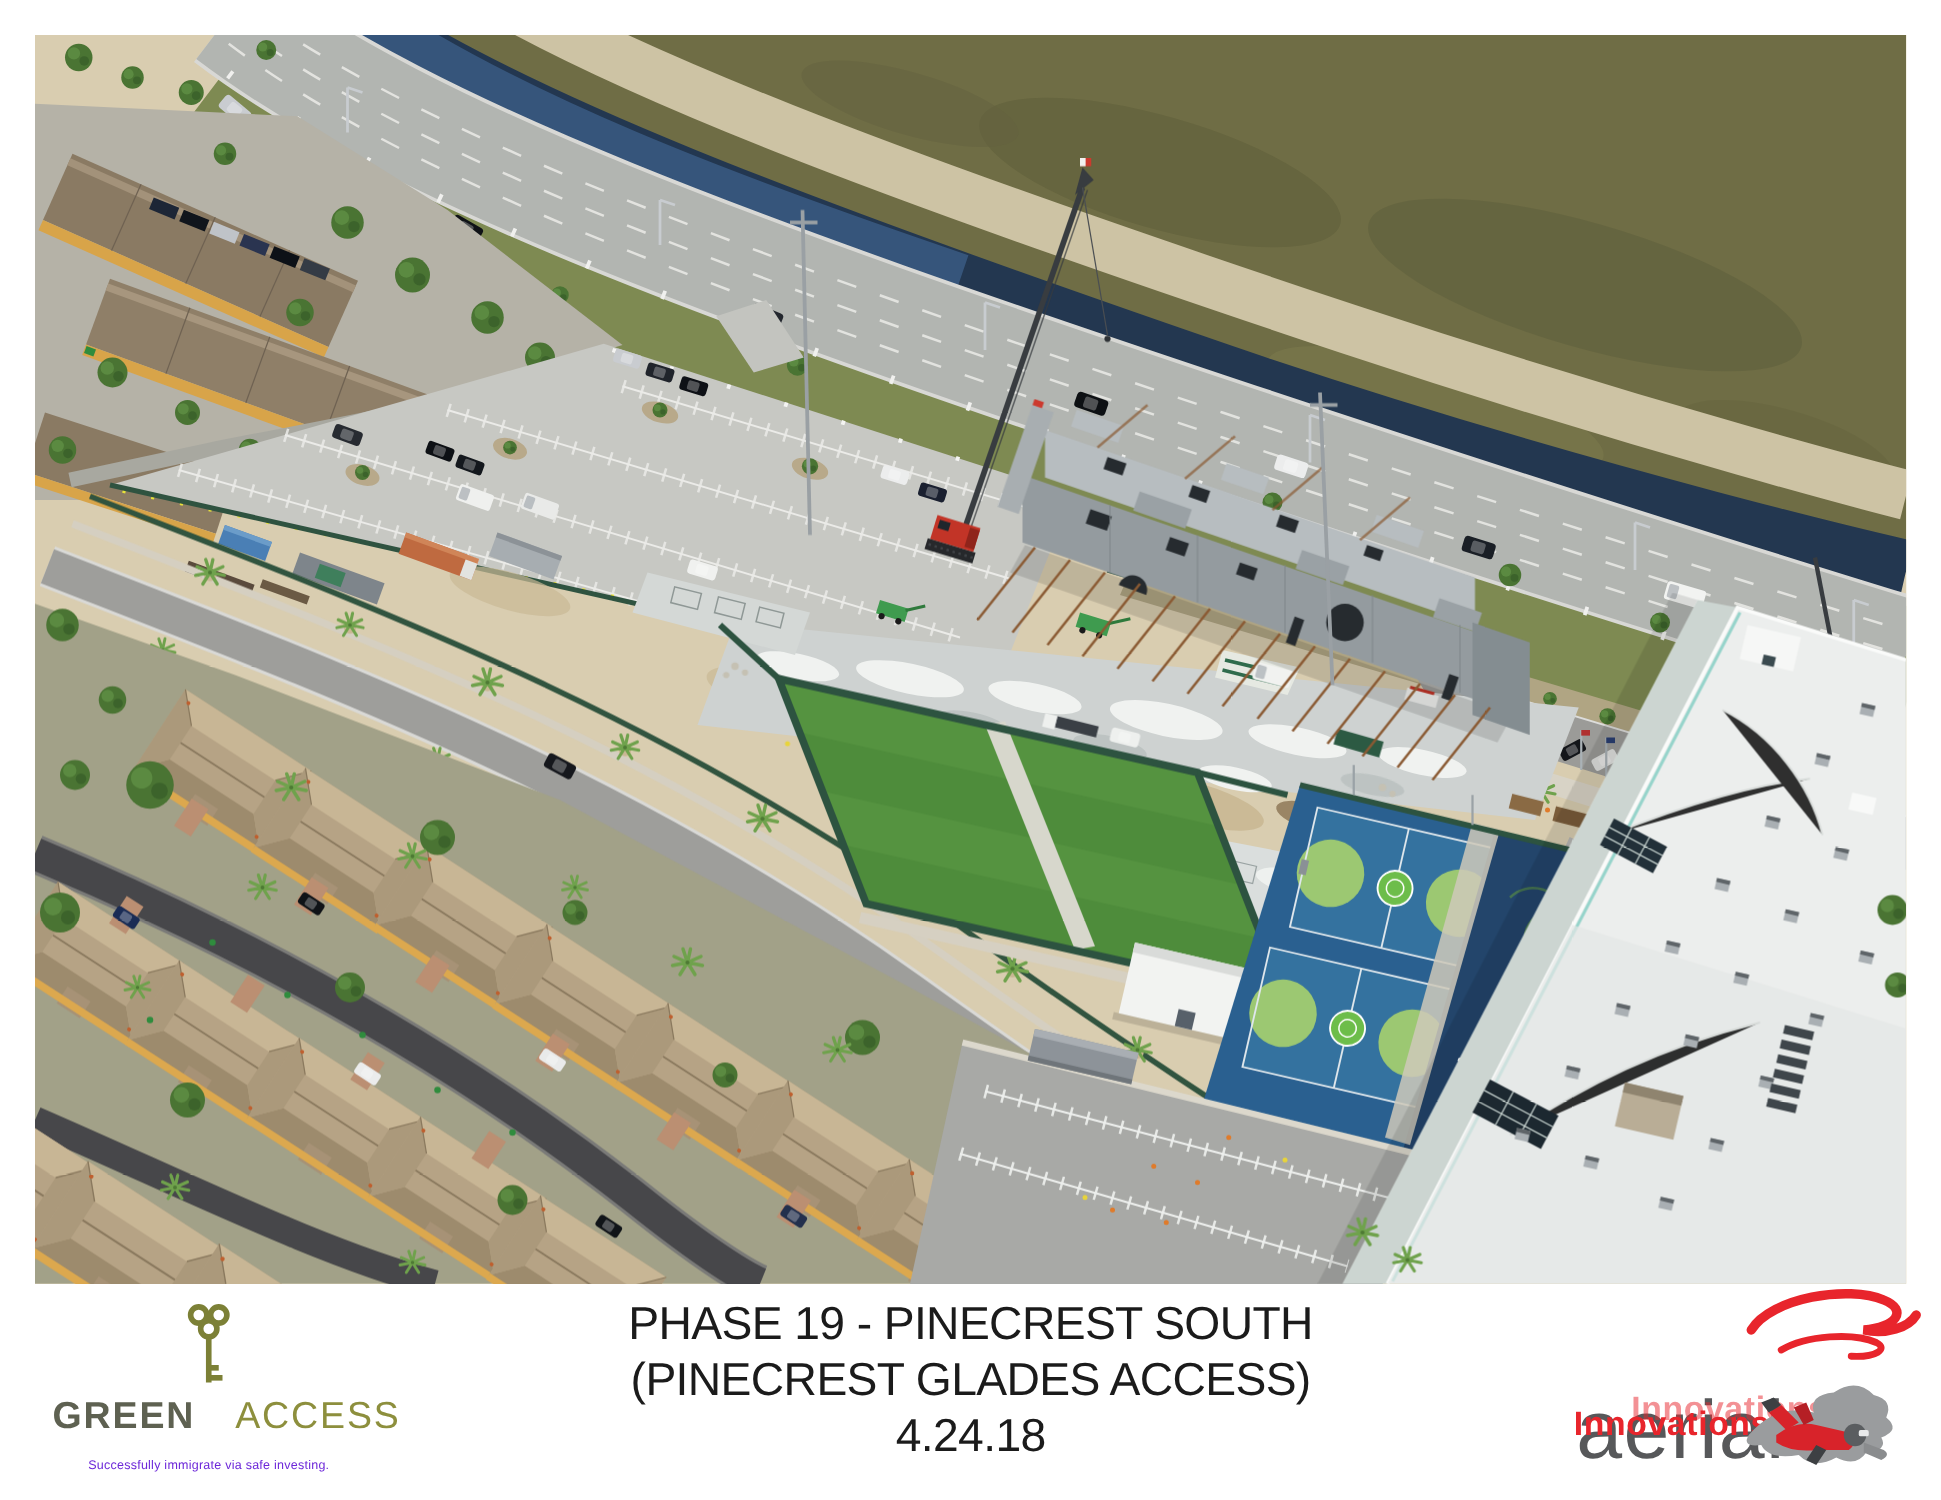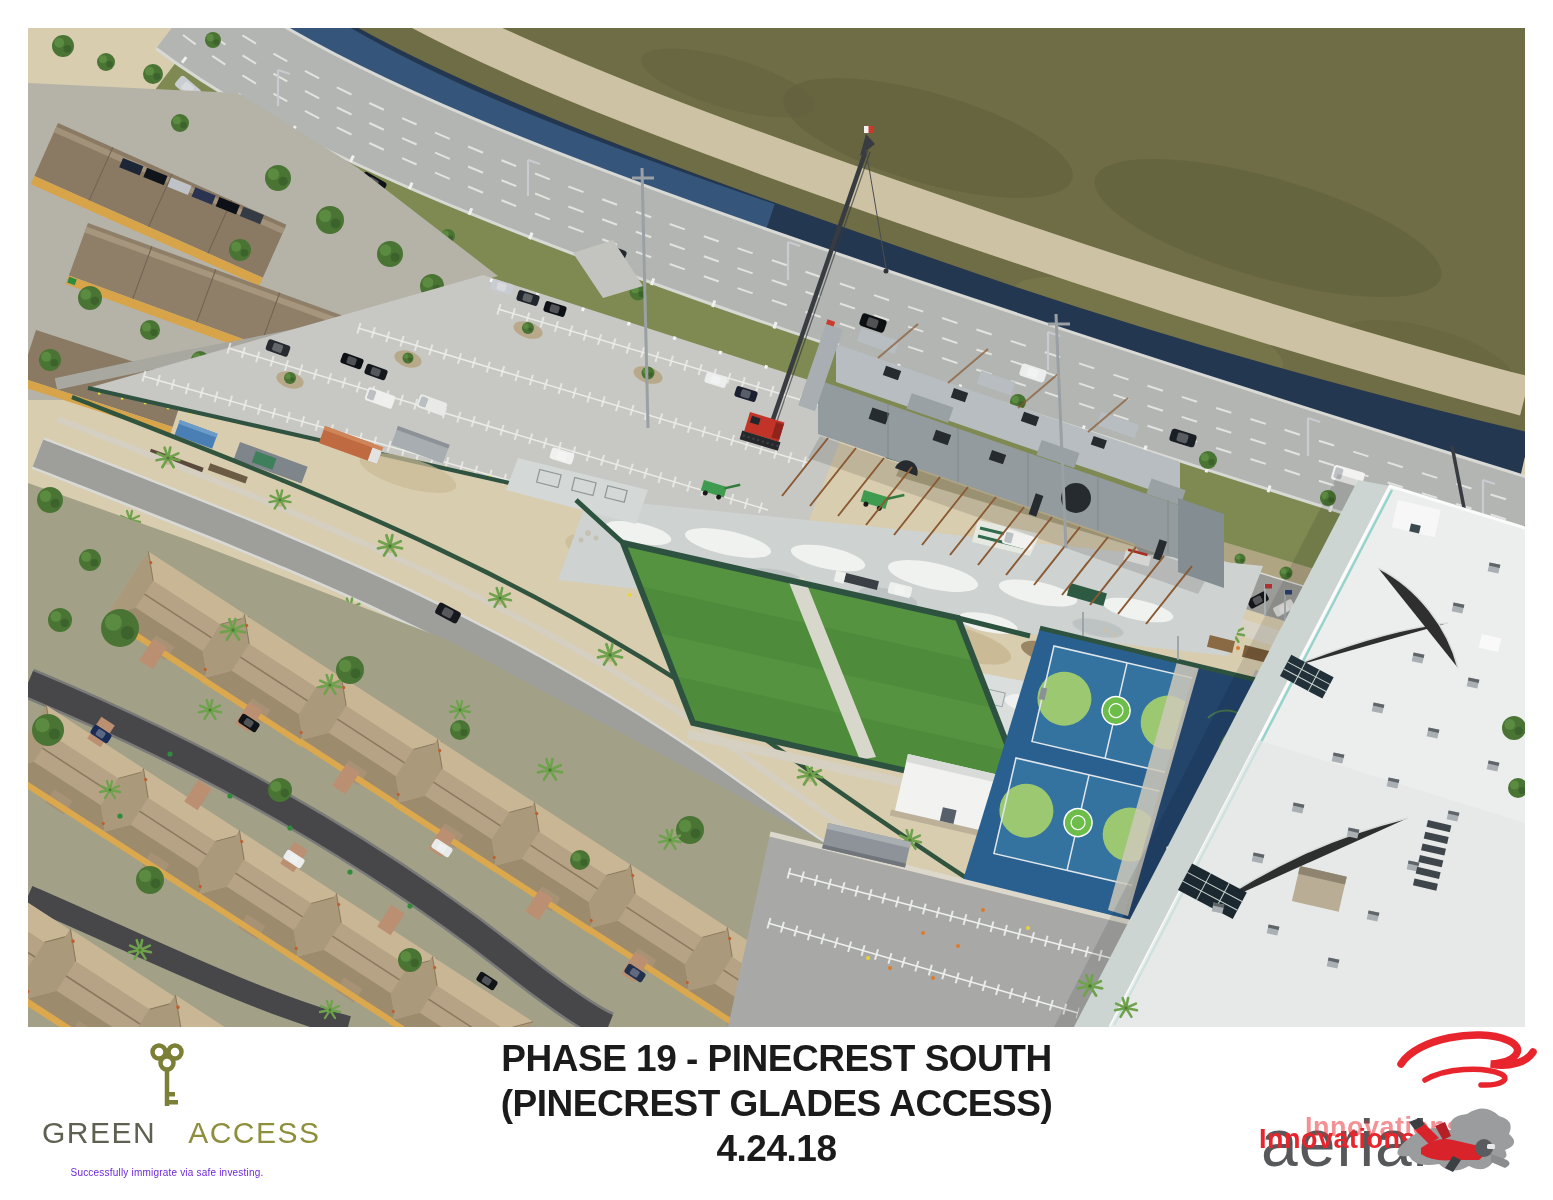--- a/index.html
+++ b/index.html
@@ -2,25 +2,25 @@
 <html><head>
 <meta charset="utf-8">
 <style>
   html,body{margin:0;padding:0;background:#e9e9e9;}
   .page{position:relative;width:1553px;height:1200px;background:#ffffff;overflow:hidden;
         font-family:"Liberation Sans",sans-serif;}
   .photo-frame{position:absolute;left:28px;top:28px;width:1497px;height:999px;overflow:hidden;background:#d9cdb0;}
   .photo-frame svg{display:block;width:100%;height:100%;}
   
   .caption-center{position:absolute;left:300px;top:1036px;width:953px;text-align:center;
-     font-size:37px;line-height:45px;color:#1b1b1b;letter-spacing:-0.5px;font-weight:700;}
+     font-size:37px;line-height:45px;color:#1b1b1b;letter-spacing:-0.5px;font-weight:400;}
   .caption-left{position:absolute;left:42px;top:1042px;width:250px;text-align:center;}
   .ga-key{display:block;margin:0 auto 4px auto;}
   .ga-name{font-size:30px;letter-spacing:1.5px;font-weight:400;white-space:nowrap;}
-  .ga-name .g1{color:#5e6151;}
+  .ga-name .g1{color:#5e6151;font-weight:bold;}
   .ga-name .g2{color:#8d8f3d;margin-left:32px;}
   .ga-tagline{margin-top:17px;font-size:10px;color:#6d28d9;letter-spacing:0.2px;}
   .caption-right{position:absolute;left:1243px;top:1026px;width:300px;height:172px;}
   .aerial-word{position:absolute;left:18px;top:40px;font-size:66px;color:#57585a;
      letter-spacing:1px;font-weight:400;line-height:1;margin-top:44px;}
   .innov{position:absolute;font-size:27px;font-weight:600;color:#e8252c;letter-spacing:0.5px;line-height:1;}
   .innov-main{left:16px;top:100px;}
   .innov-ghost{left:62px;top:88px;opacity:0.5;}
   .swirl-box{position:absolute;left:140px;top:0px;}
   .diver-box{position:absolute;left:148px;top:76px;}

